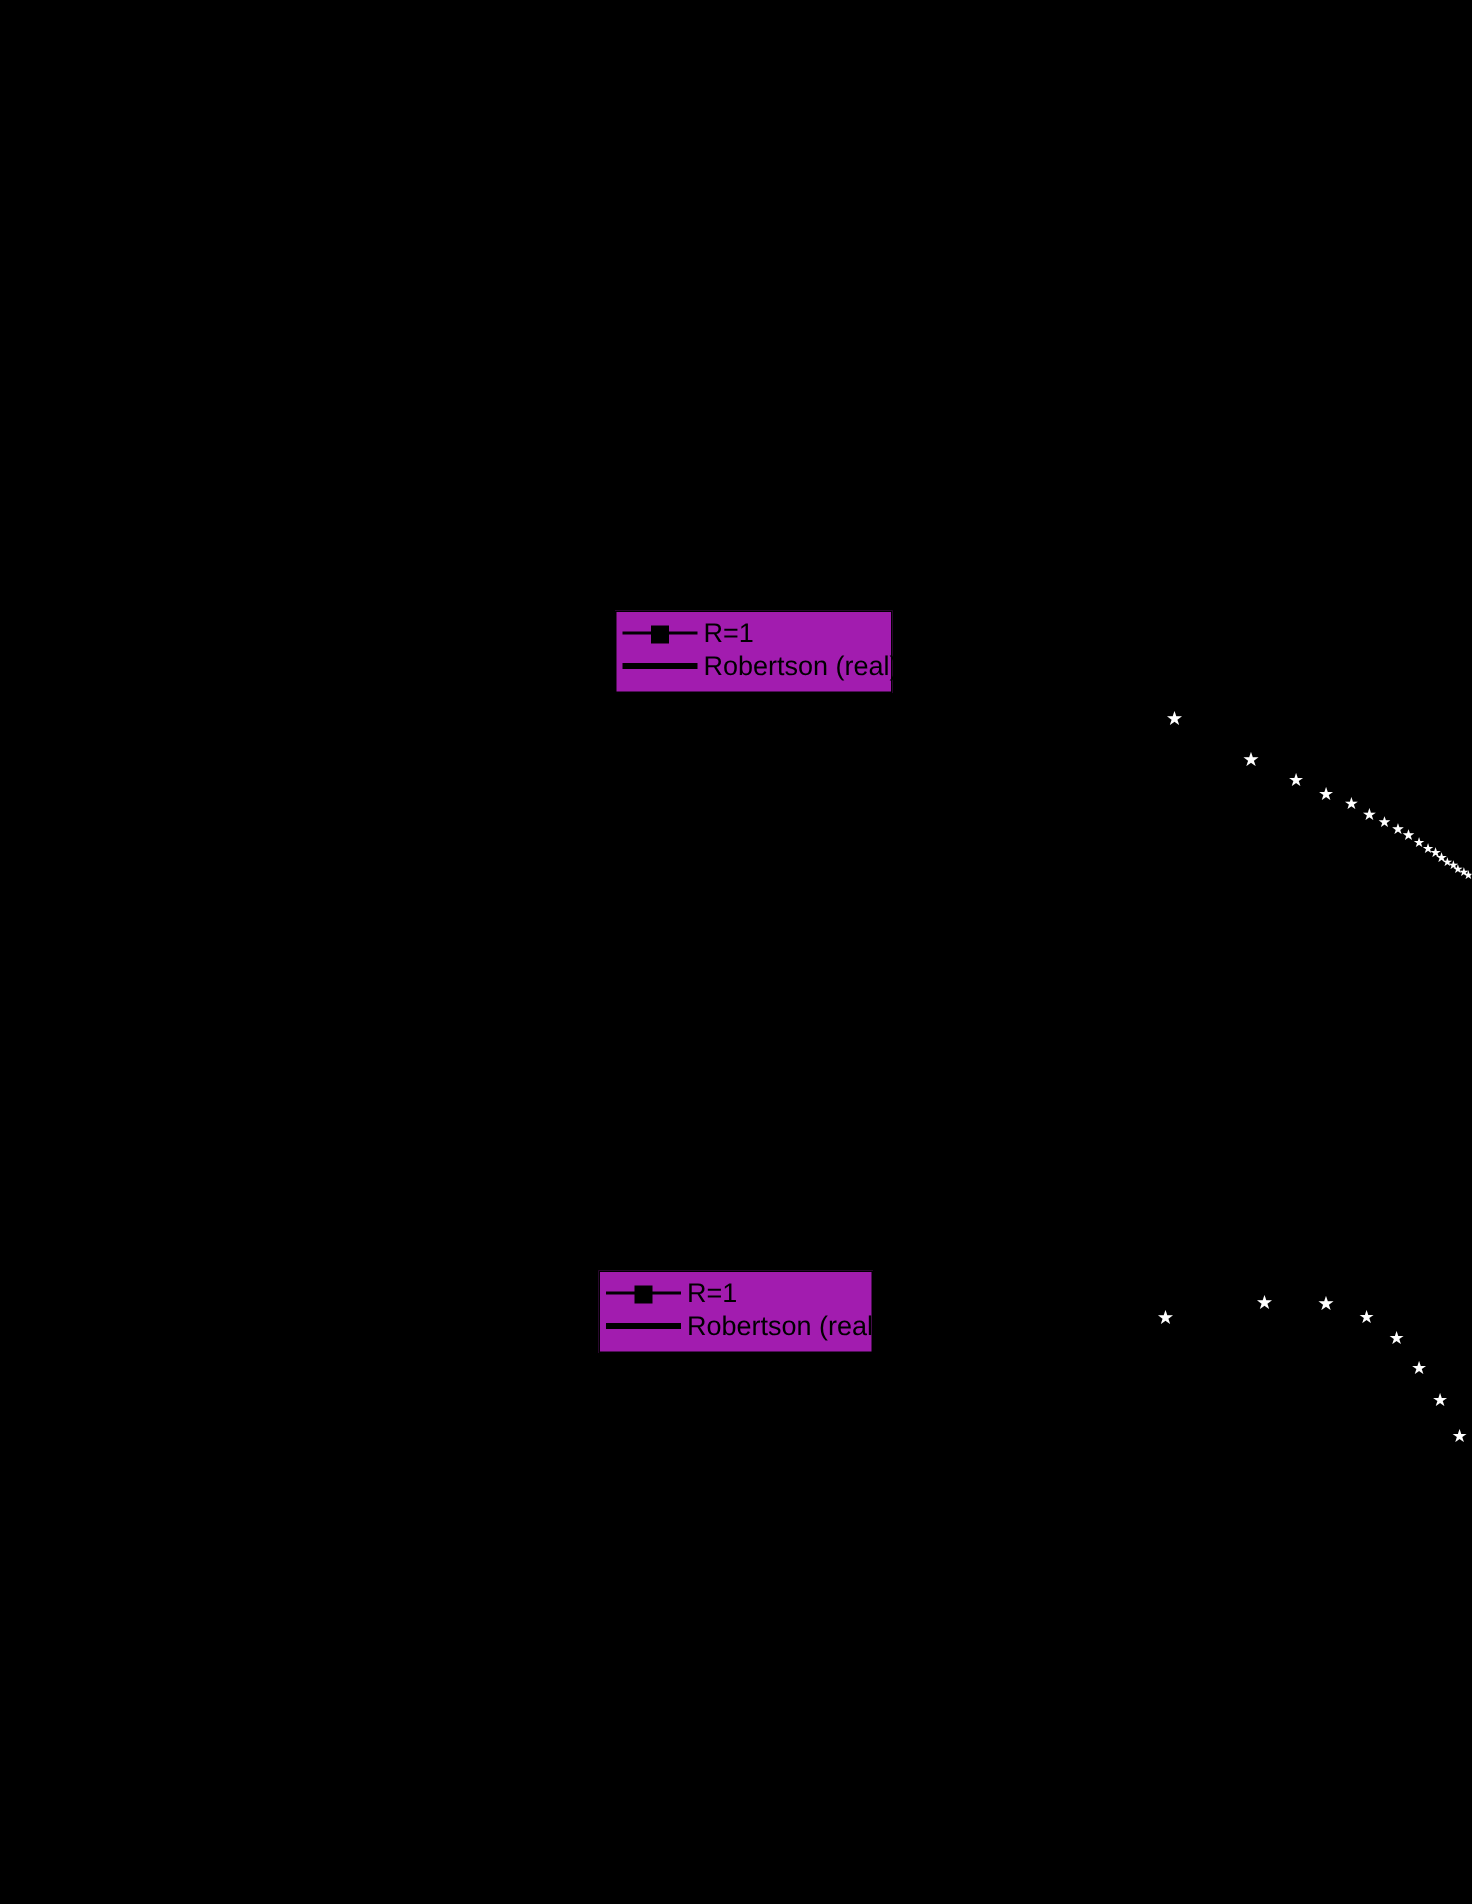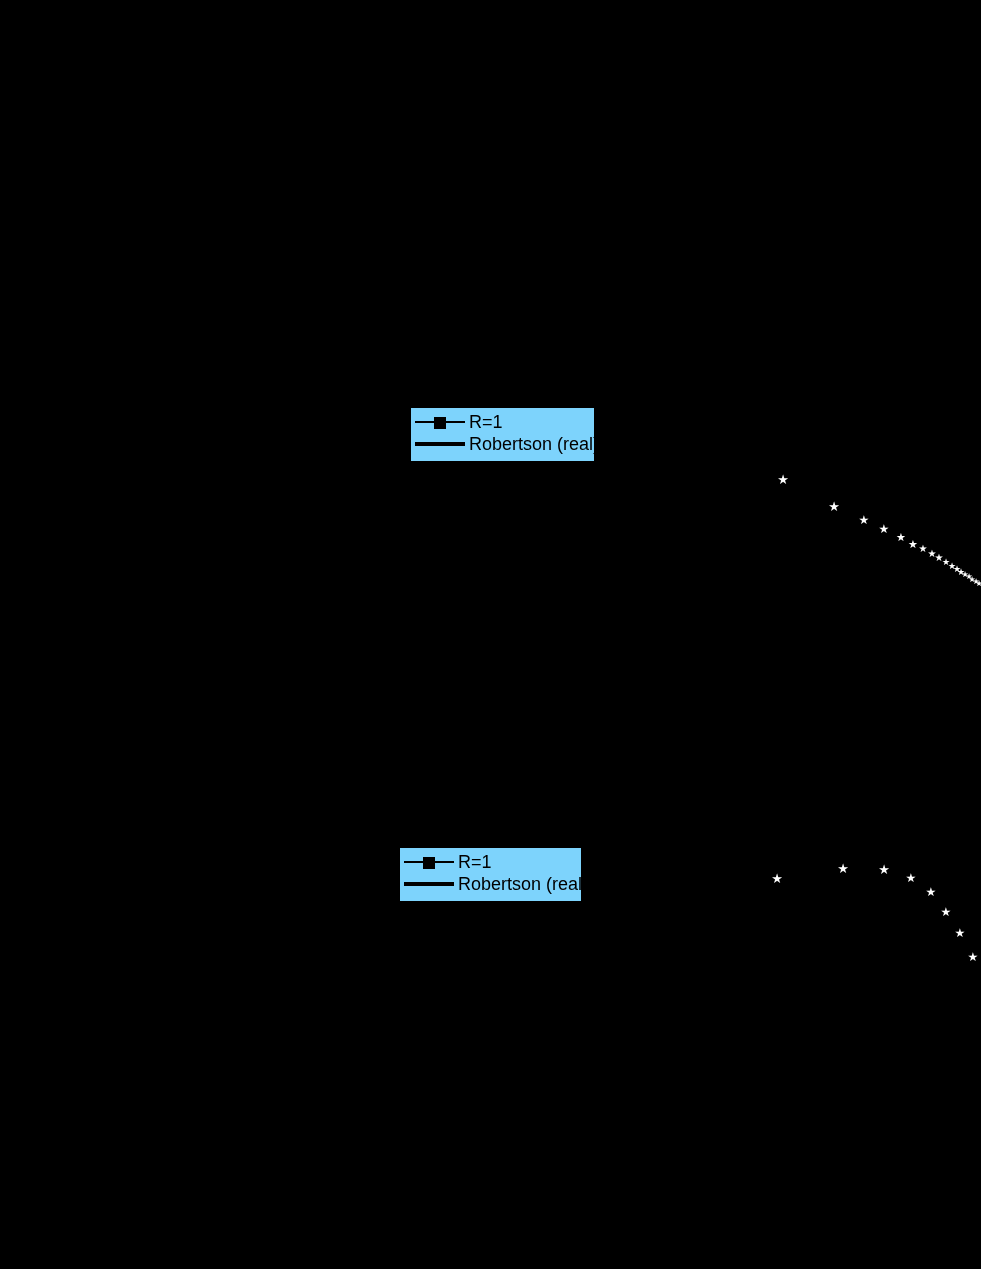--- a/index.html
+++ b/index.html
@@ -19,21 +19,21 @@
     position: absolute;
     left: 0;
     top: 0;
     width: 981px;
     height: 1269px;
     background: #000000;
   }
   
   .legend {
     position: absolute;
-    background: #7dd3fc;
+    background: #a21caf;
     border: 1px solid #000000;
     box-sizing: border-box;
     padding: 3px 6px 3px 4px;
   }
   .legend-row {
     display: flex;
     align-items: center;
     height: 22px;
     white-space: nowrap;
   }

